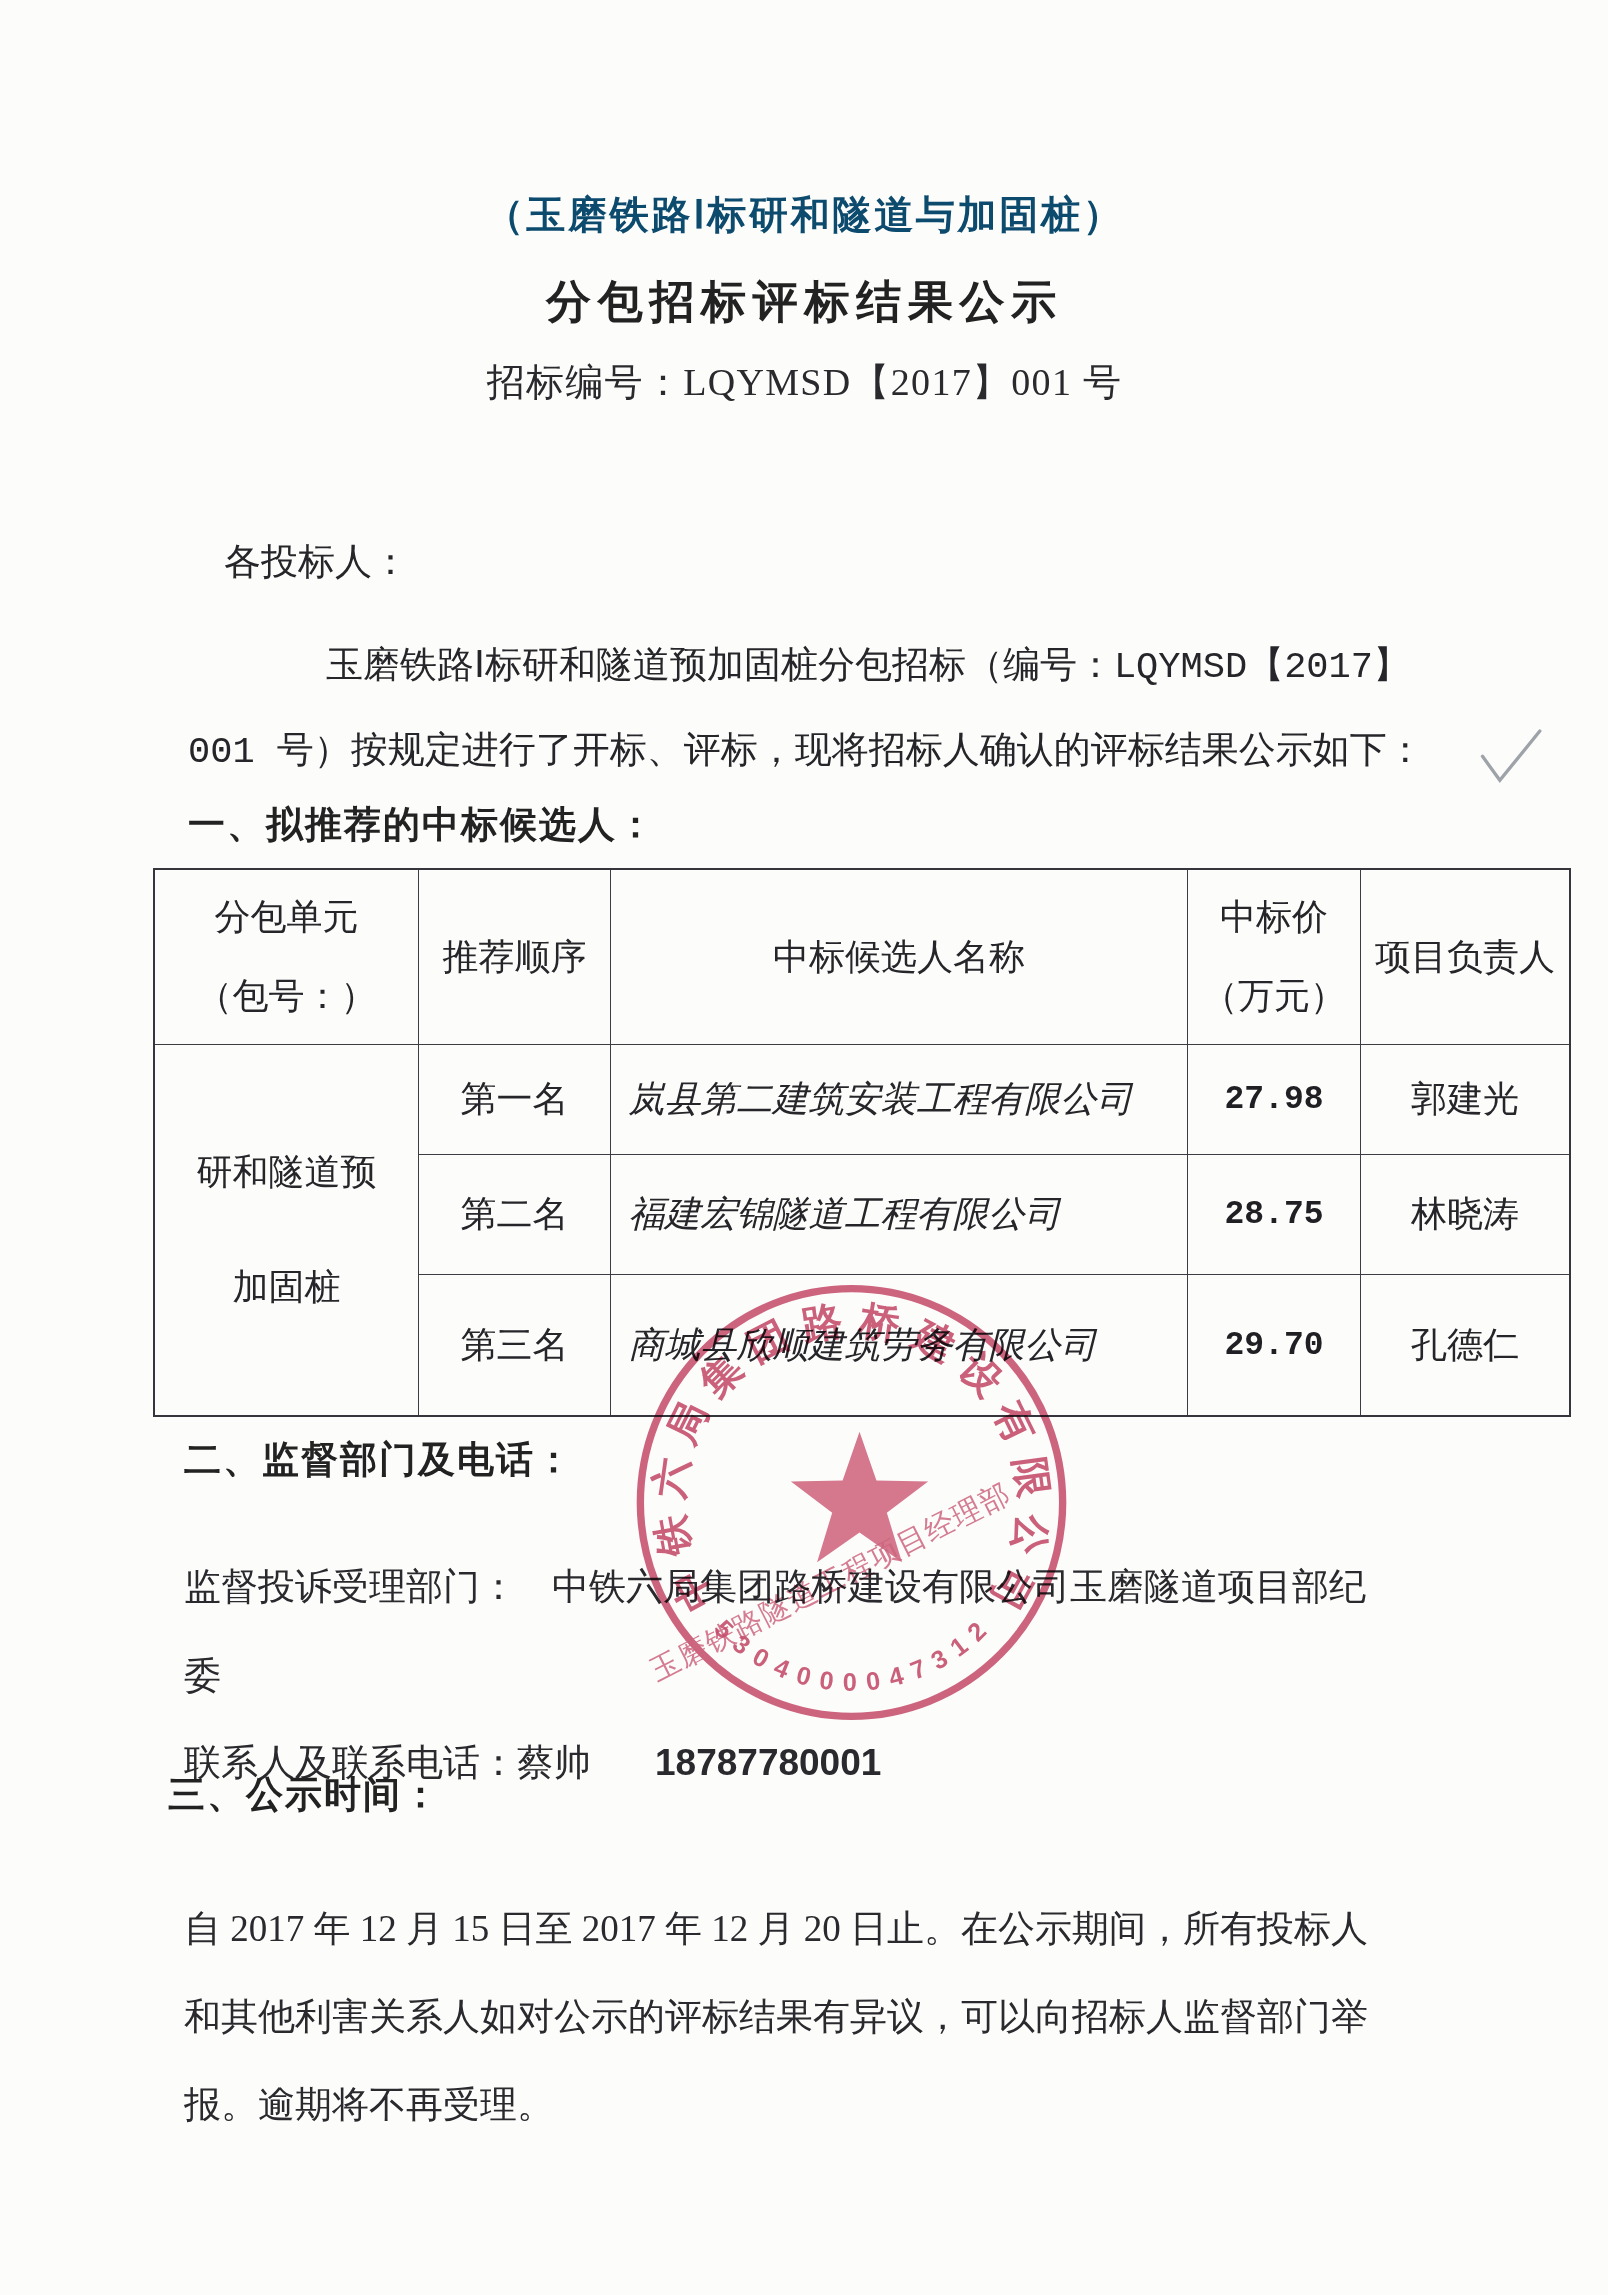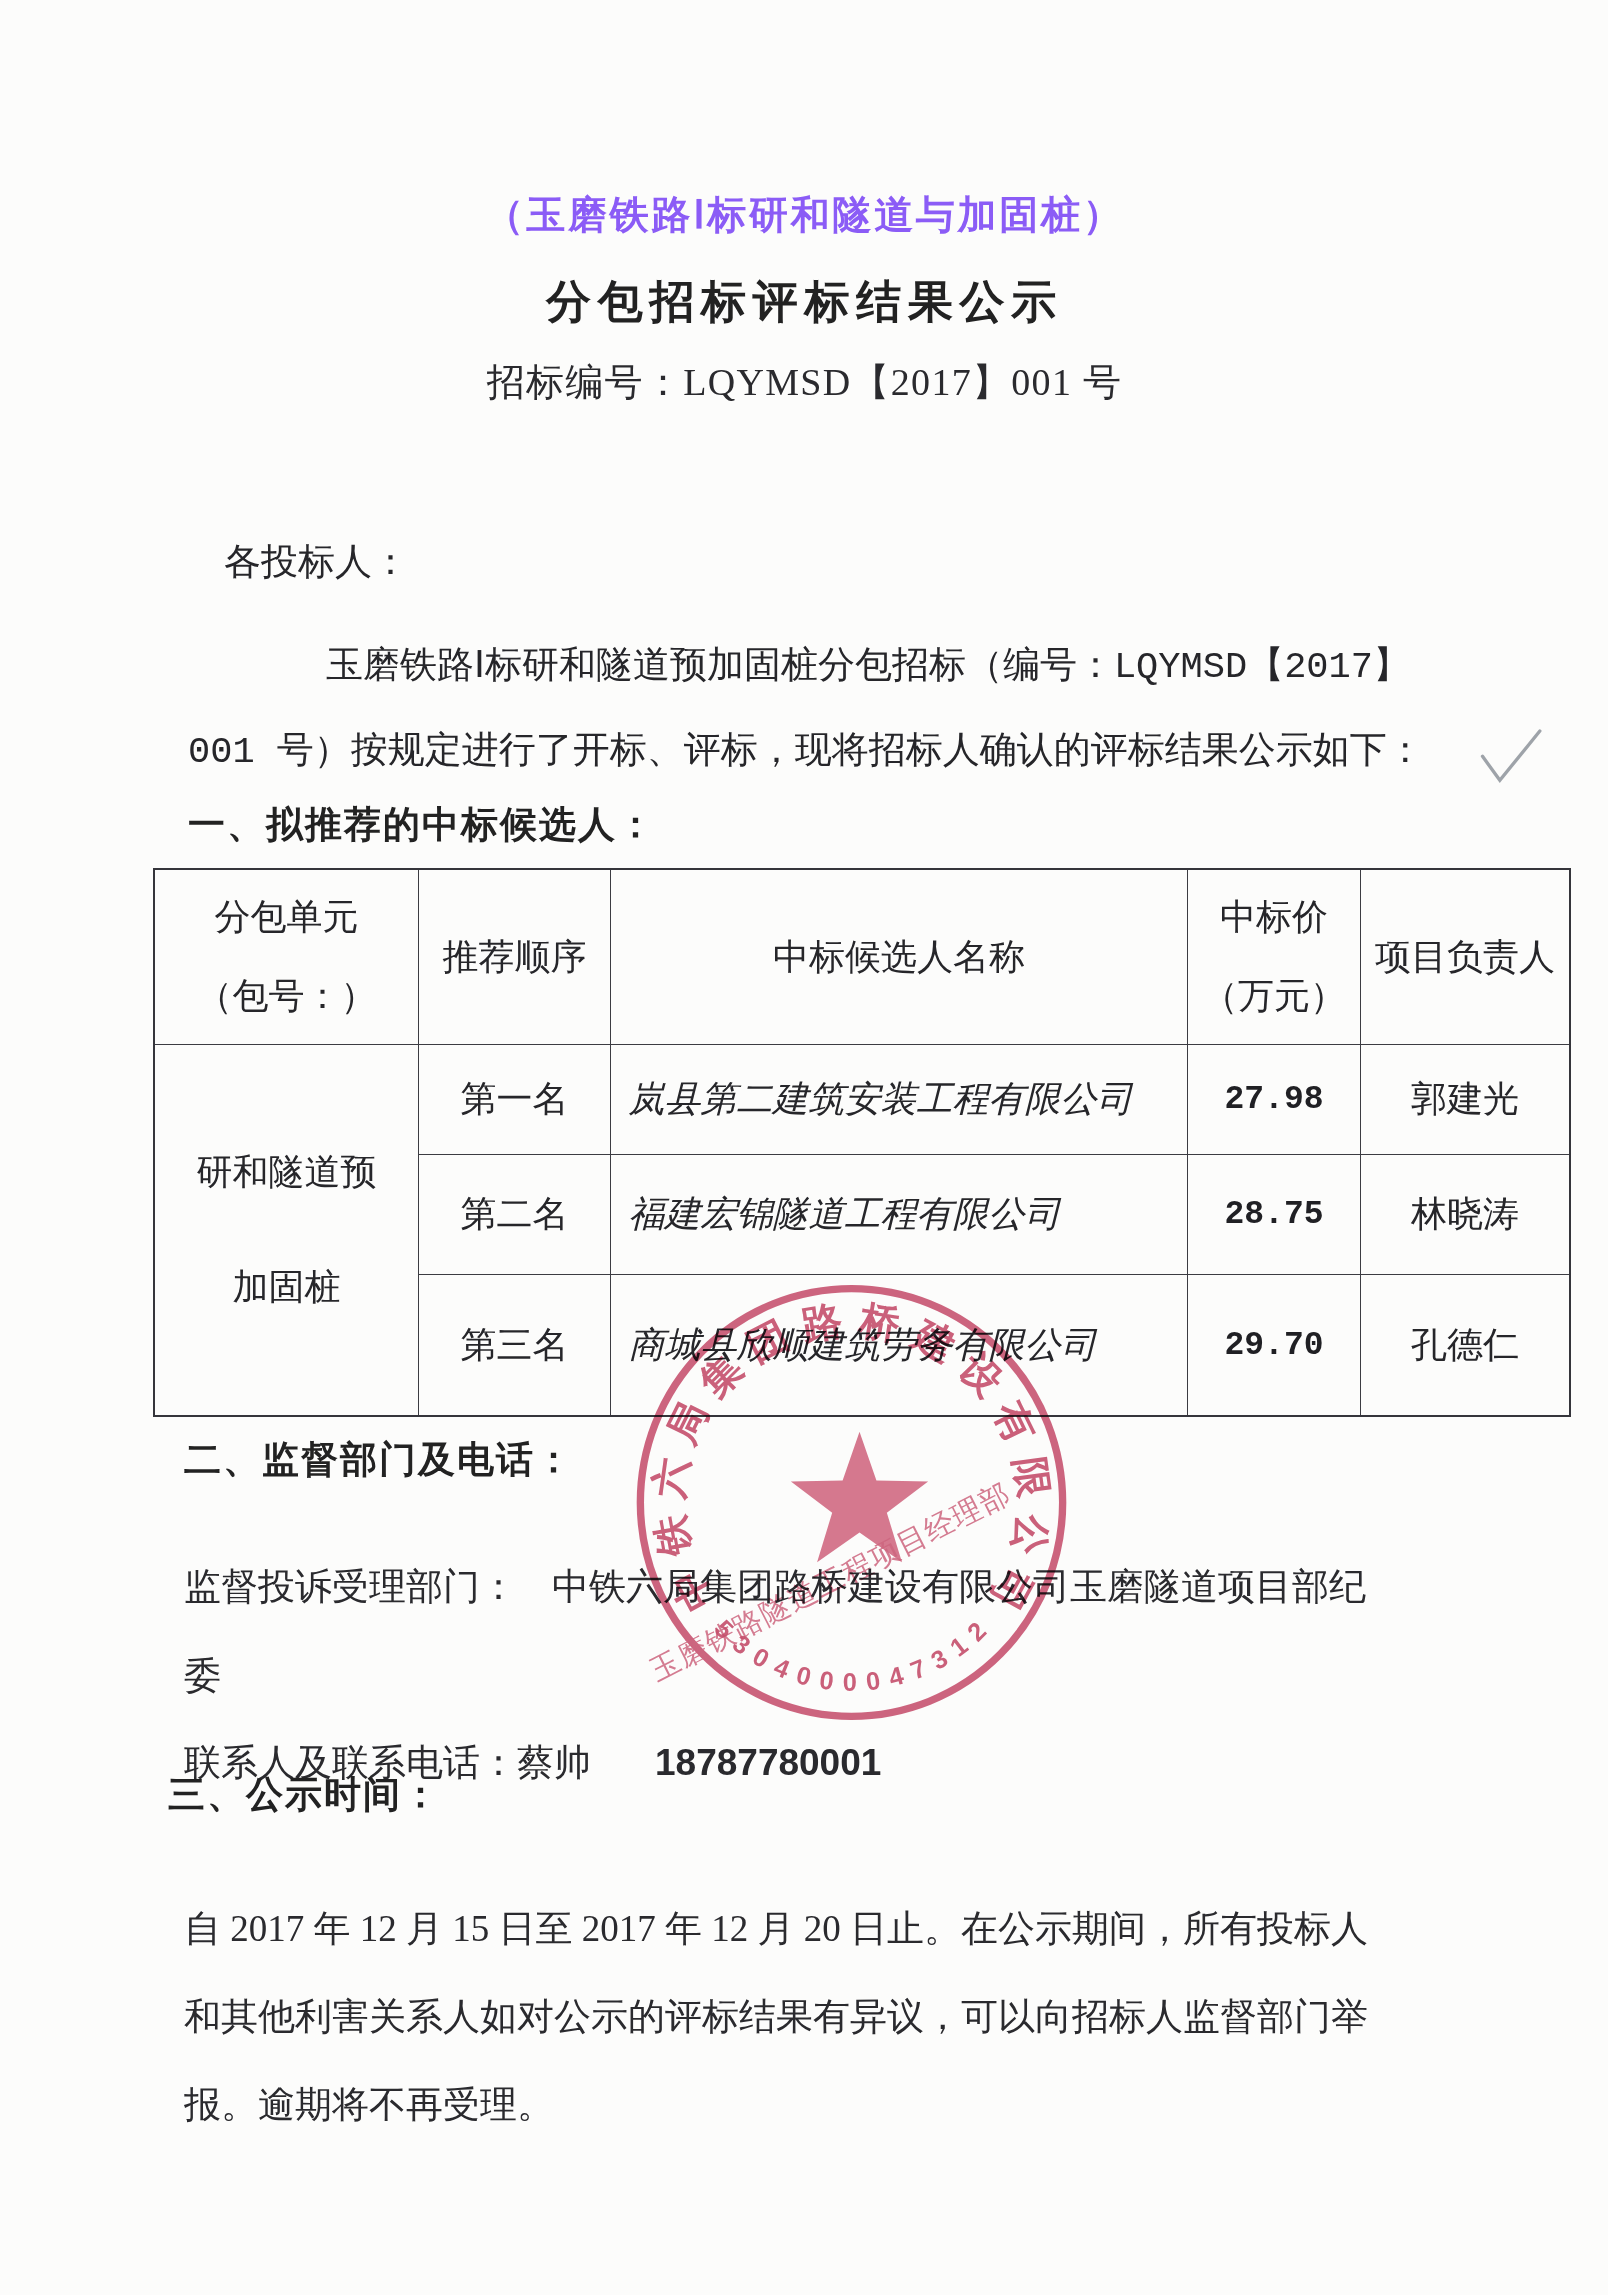--- a/index.html
+++ b/index.html
@@ -6,21 +6,21 @@
   .page{
     position:relative;
     width:1609px;height:2295px;
     background:#fcfcfb;
     font-family:"Liberation Serif", serif;
     color:#26262a;
     overflow:hidden;
   }
   .abs{position:absolute;}
   .centered{left:0;right:0;text-align:center;}
-  .title1{top:188px;font-size:39px;font-weight:bold;font-family:"Liberation Sans",sans-serif;letter-spacing:2.7px;color:#8b5cf6;}
+  .title1{top:188px;font-size:39px;font-weight:bold;font-family:"Liberation Sans",sans-serif;letter-spacing:2.7px;color:#0c4a6e;}
   .title2{top:272px;font-size:45px;font-weight:bold;font-family:"Liberation Sans",sans-serif;letter-spacing:6.7px;color:#222;}
   .bidno{top:357px;font-size:38px;letter-spacing:1.3px;color:#2a2a2e;}
   .salutation{left:224px;top:537px;font-size:37px;}
   .intro{left:188px;top:625px;width:1256px;font-size:37px;line-height:85px;}
   .intro .line{white-space:nowrap;font-family:Liberation Mono, monospace;}
   .intro .line.indent{margin-left:138px;}
   .h-num{font-family:"Liberation Sans",sans-serif;font-weight:bold;font-size:37px;letter-spacing:2px;color:#222;}
   .h1{left:188px;top:800px;}
   .h2{left:184px;top:1435px;}
   .h3{left:168px;top:1770px;}

